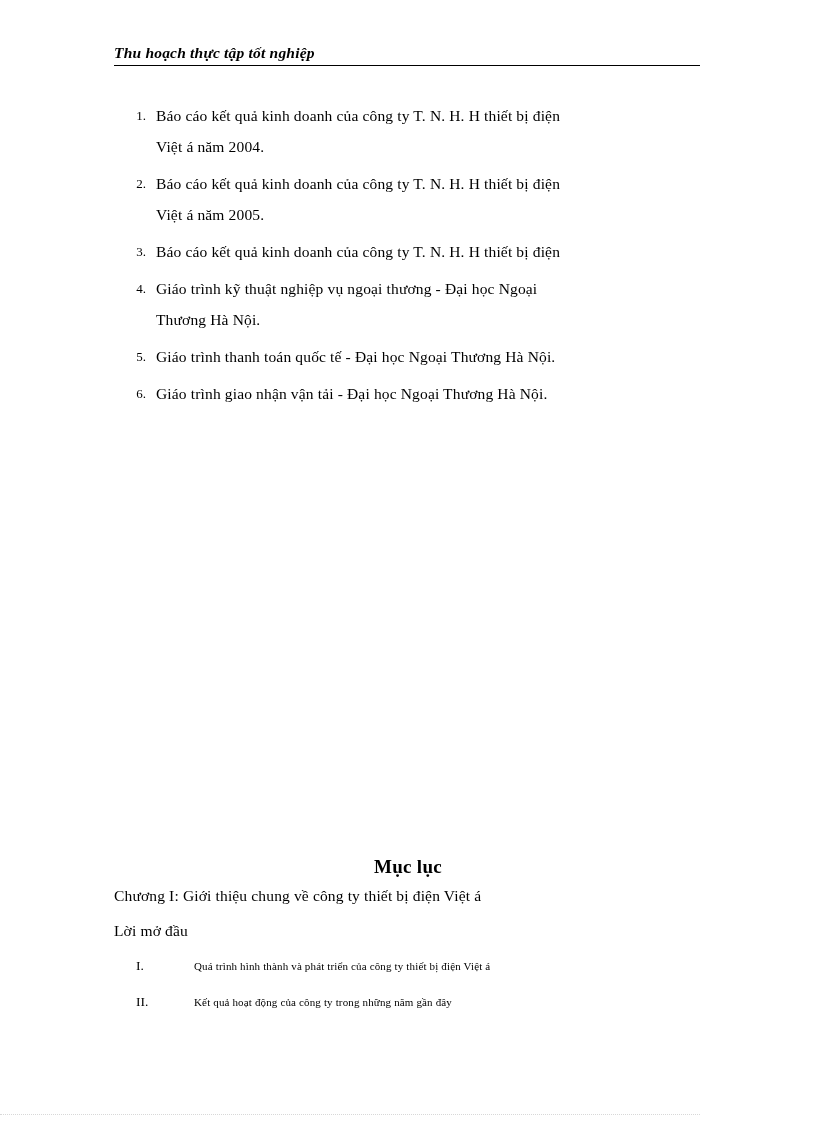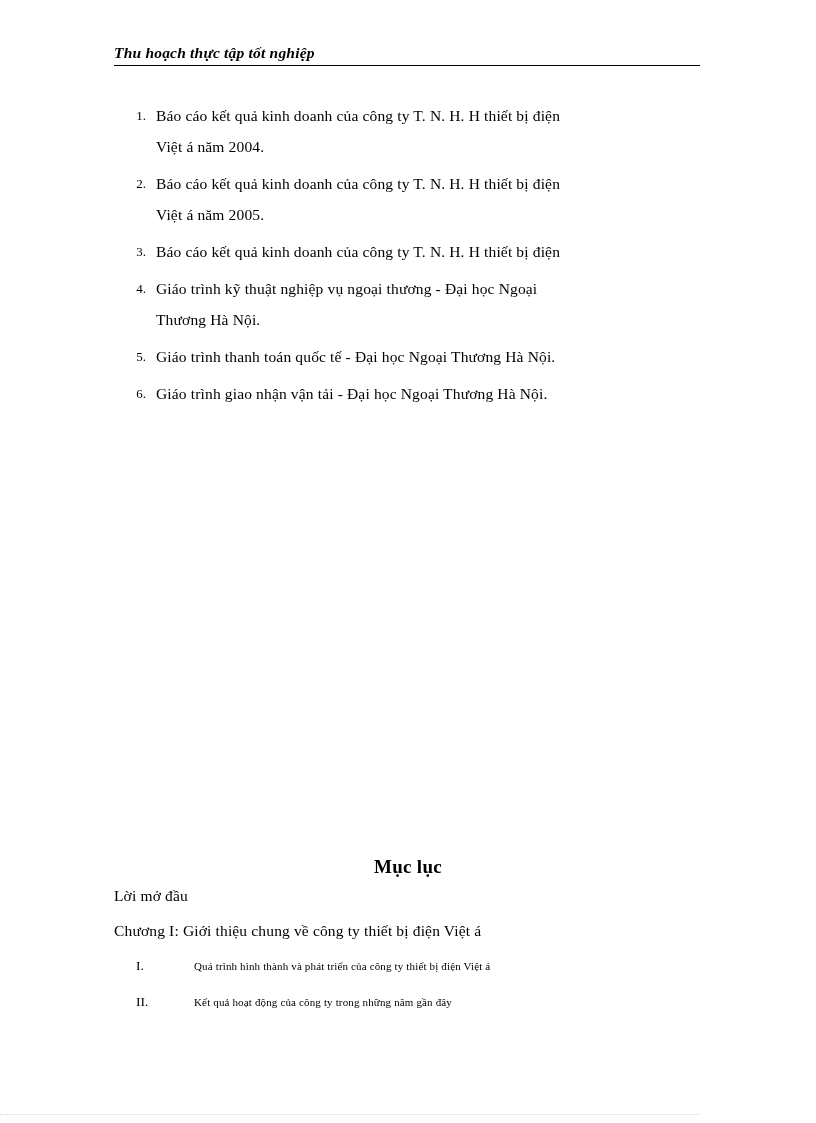--- a/index.html
+++ b/index.html
@@ -208,22 +208,22 @@
       <div class="ref-text">
         <span class="l1">Giáo trình giao nhận vận tải - Đại học Ngoại Thương Hà Nội.</span>
       </div>
     </div>
 
   </div>
 
   <div class="toc-heading">Mục lục</div>
 
   <div class="toc">
+    <div class="toc-line">Chương I: Giới thiệu chung về công ty thiết bị điện Việt á</div>
     <div class="toc-line">Lời mở đầu</div>
-    <div class="toc-line">Chương I: Giới thiệu chung về công ty thiết bị điện Việt á</div>
 
     <div class="toc-sub">
       <div class="toc-sub-num">I.</div>
       <div class="toc-sub-text">Quá trình hình thành và phát triển của công ty thiết bị điện Việt á</div>
     </div>
 
     <div class="toc-sub">
       <div class="toc-sub-num">II.</div>
       <div class="toc-sub-text">Kết quả hoạt động của công ty trong những năm gần đây</div>
     </div>

